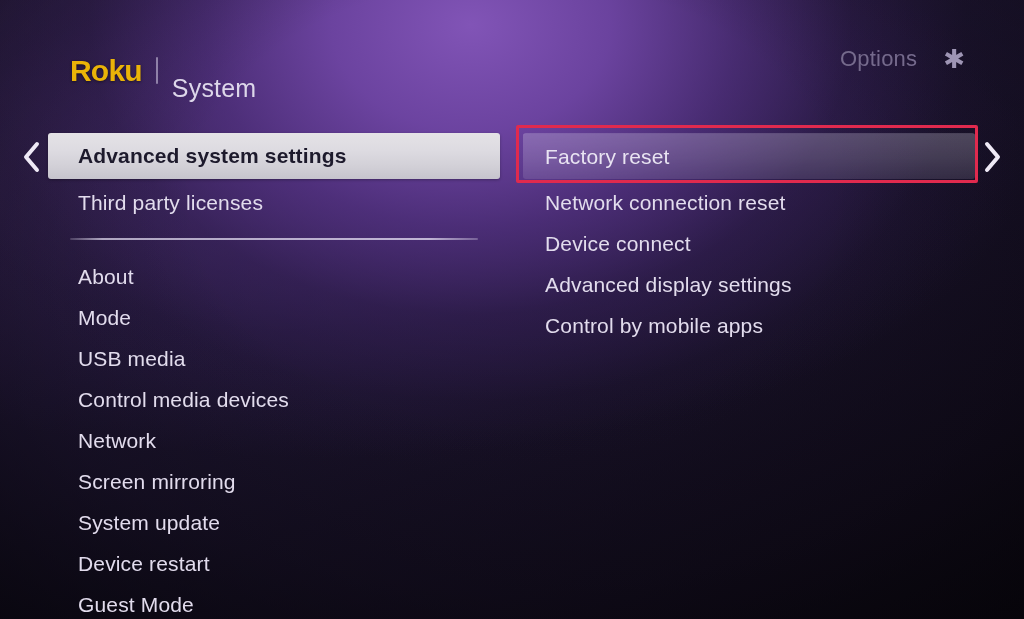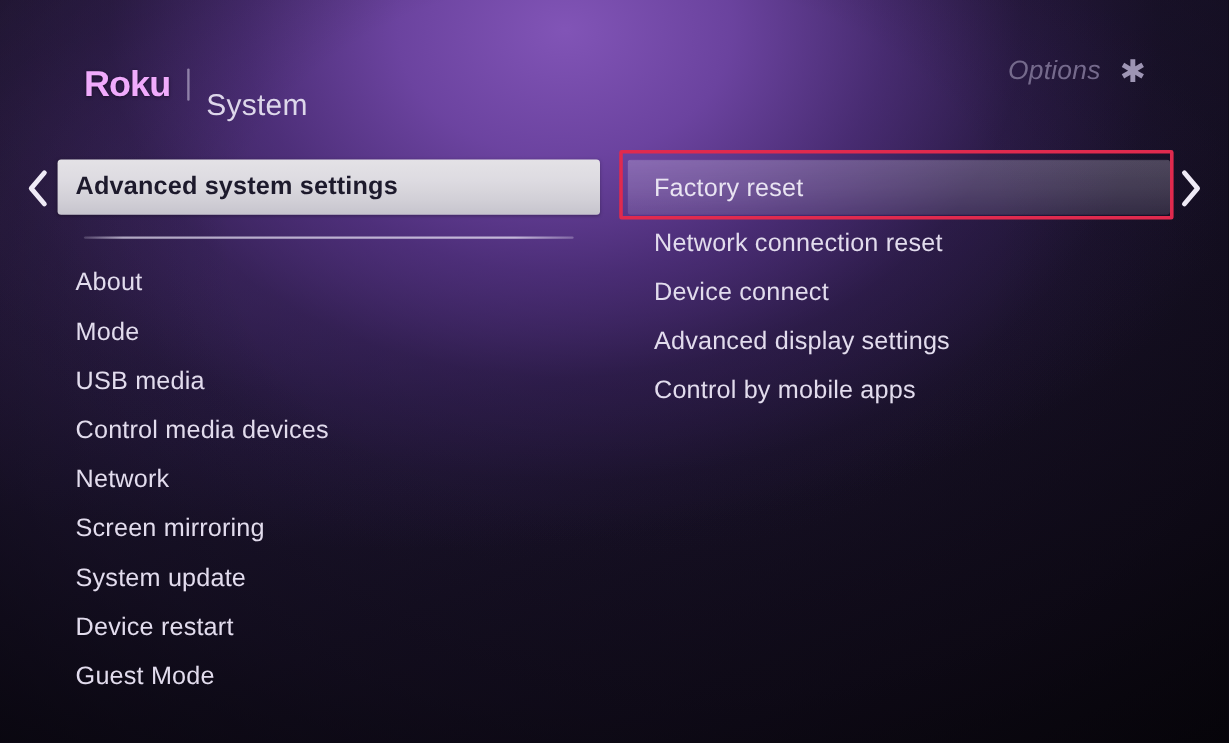--- a/index.html
+++ b/index.html
@@ -61,48 +61,47 @@
     position: absolute;
     left: 70px;
     top: 40px;
     display: flex;
     align-items: center;
     gap: 14px;
   }
   .brand-logo {
     font-size: 30px;
     font-weight: 700;
-    color: #f0abfc;
+    color: #eab308;
     letter-spacing: -0.8px;
     line-height: 1;
     text-shadow: 0 1px 3px rgba(0,0,0,0.45);
   }
   .brand-divider {
     width: 2px;
     height: 27px;
     background: rgba(214, 206, 230, 0.55);
     border-radius: 1px;
   }
   .brand-section {
     font-size: 25px;
     font-weight: 400;
     color: #ddd7ea;
     letter-spacing: 0.2px;
     line-height: 1;
     margin-top: 36px;
   }
   .options {
     position: absolute;
-    right: 69px;
+    right: 59px;
     top: 46px;
     display: flex;
     align-items: center;
-    gap: 16px;
+    gap: 26px;
     color: #756a8c;
-    font-style: italic;
   }
   .options-label {
     font-size: 22px;
     letter-spacing: 0.2px;
   }
   .options-asterisk {
     font-size: 26px;
     line-height: 0.8;
     font-weight: 500;
     color: #9e95b4;
@@ -119,21 +118,21 @@
     position: absolute;
     left: 523px;
     top: 133px;
     width: 452px;
   }
 
   .row {
     height: 41px;
     display: flex;
     align-items: center;
-    padding-left: 15px;
+    padding-left: 30px;
     box-sizing: border-box;
     font-size: 21px;
     color: #e2dced;
     letter-spacing: 0.15px;
     white-space: nowrap;
   }
   .col-right .row {
     padding-left: 22px;
   }
 
@@ -239,20 +238,23 @@
   </div>
 
   <div class="col-left">
 
     <div class="row row-selected-light">
       <span>Advanced system settings</span>
     </div>
 
     <div class="spacer-sm"></div>
 
+    <div class="row">
+      <span>Third party licenses</span>
+    </div>
 
     <div class="separator"></div>
 
     <div class="row">
       <span>About</span>
     </div>
     <div class="row">
       <span>Mode</span>
     </div>
     <div class="row">

